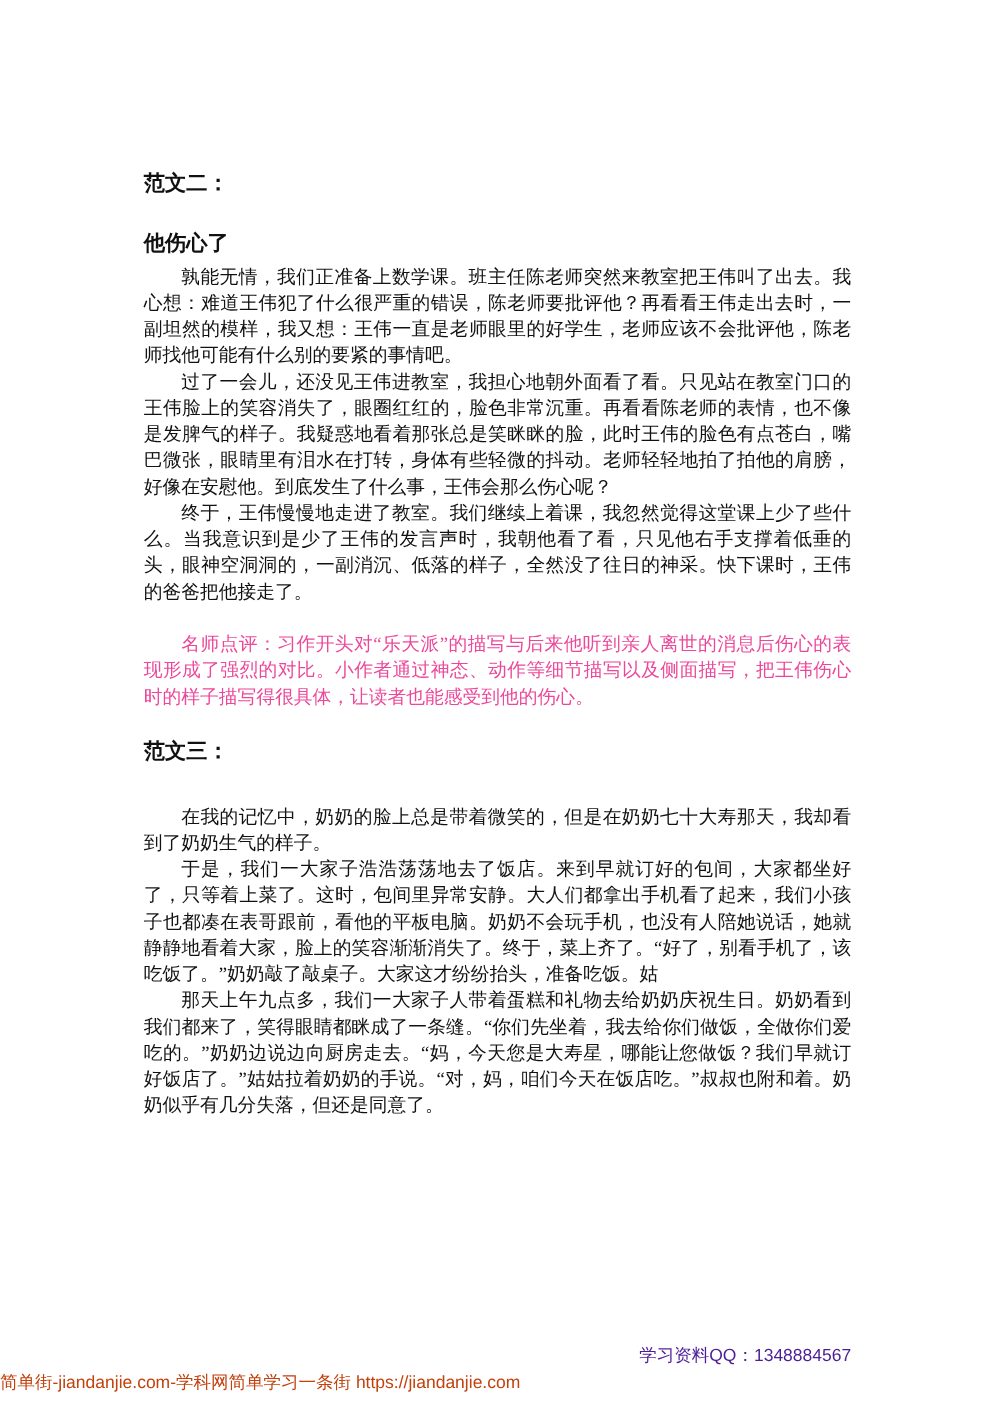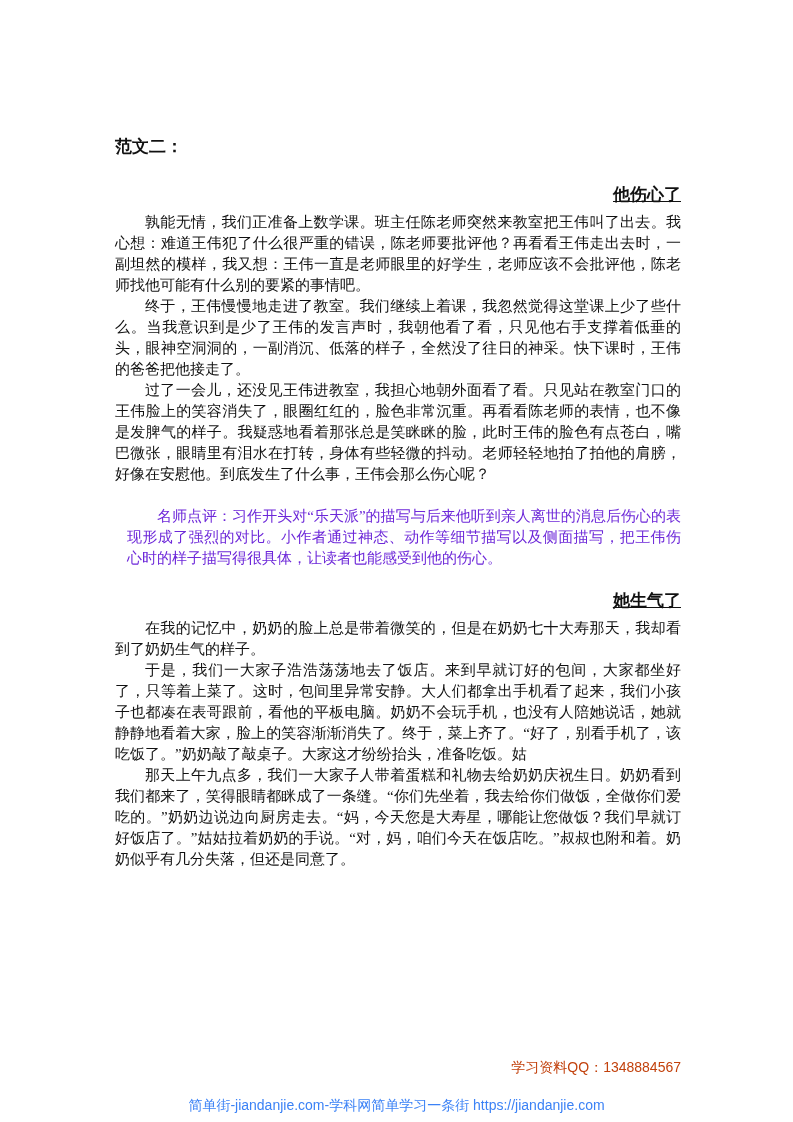--- a/index.html
+++ b/index.html
@@ -24,74 +24,72 @@
     font-weight: bold;
     font-size: 17px;
     line-height: 22px;
     margin: 0 0 26px 0;
   }
   .essay-title {
     font-family: "Liberation Sans", "DejaVu Sans", sans-serif;
     font-weight: bold;
     font-size: 17px;
     line-height: 22px;
-    text-align: right;
+    text-align: left;
     margin: 0 0 6px 0;
-    text-decoration: underline;
   }
   .para {
     font-size: 15px;
     line-height: 21px;
     margin: 0;
     text-indent: 2em;
     text-align: justify;
   }
   .comment {
-    color: #6d28d9;
+    color: #ec4899;
     margin-top: 21px;
-    margin-left: 12px;
   }
   .section-3 { margin-top: 21px; }
   .section-3 .section-label { margin-bottom: 32px; }
   .qq-line {
     position: absolute;
     right: 112px;
-    bottom: 45px;
+    bottom: 28px;
     font-size: 14px;
-    color: #c2410c;
+    color: #4c1d95;
     font-family: "Liberation Sans", "DejaVu Sans", sans-serif;
   }
   .watermark {
     position: absolute;
     left: 0;
     right: 0;
     bottom: 7px;
-    text-align: center;
+    text-align: left;
     font-size: 14px;
-    color: #3b82f6;
+    color: #c2410c;
     font-family: "Liberation Sans", "DejaVu Sans", sans-serif;
   }
 </style>
 </head>
 <body>
 
 <div class="page">
   <div class="content">
 
     <div class="section">
       <p class="section-label">范文二：</p>
       <h2 class="essay-title">他伤心了</h2>
       <p class="para">孰能无情，我们正准备上数学课。班主任陈老师突然来教室把王伟叫了出去。我心想：难道王伟犯了什么很严重的错误，陈老师要批评他？再看看王伟走出去时，一副坦然的模样，我又想：王伟一直是老师眼里的好学生，老师应该不会批评他，陈老师找他可能有什么别的要紧的事情吧。</p>
+      <p class="para">过了一会儿，还没见王伟进教室，我担心地朝外面看了看。只见站在教室门口的王伟脸上的笑容消失了，眼圈红红的，脸色非常沉重。再看看陈老师的表情，也不像是发脾气的样子。我疑惑地看着那张总是笑眯眯的脸，此时王伟的脸色有点苍白，嘴巴微张，眼睛里有泪水在打转，身体有些轻微的抖动。老师轻轻地拍了拍他的肩膀，好像在安慰他。到底发生了什么事，王伟会那么伤心呢？</p>
       <p class="para">终于，王伟慢慢地走进了教室。我们继续上着课，我忽然觉得这堂课上少了些什么。当我意识到是少了王伟的发言声时，我朝他看了看，只见他右手支撑着低垂的头，眼神空洞洞的，一副消沉、低落的样子，全然没了往日的神采。快下课时，王伟的爸爸把他接走了。</p>
-      <p class="para">过了一会儿，还没见王伟进教室，我担心地朝外面看了看。只见站在教室门口的王伟脸上的笑容消失了，眼圈红红的，脸色非常沉重。再看看陈老师的表情，也不像是发脾气的样子。我疑惑地看着那张总是笑眯眯的脸，此时王伟的脸色有点苍白，嘴巴微张，眼睛里有泪水在打转，身体有些轻微的抖动。老师轻轻地拍了拍他的肩膀，好像在安慰他。到底发生了什么事，王伟会那么伤心呢？</p>
       <p class="para comment">名师点评：习作开头对“乐天派”的描写与后来他听到亲人离世的消息后伤心的表现形成了强烈的对比。小作者通过神态、动作等细节描写以及侧面描写，把王伟伤心时的样子描写得很具体，让读者也能感受到他的伤心。</p>
     </div>
 
     <div class="section section-3">
-      <h2 class="essay-title">她生气了</h2>
+      <p class="section-label">范文三：</p>
       <p class="para">在我的记忆中，奶奶的脸上总是带着微笑的，但是在奶奶七十大寿那天，我却看到了奶奶生气的样子。</p>
       <p class="para">于是，我们一大家子浩浩荡荡地去了饭店。来到早就订好的包间，大家都坐好了，只等着上菜了。这时，包间里异常安静。大人们都拿出手机看了起来，我们小孩子也都凑在表哥跟前，看他的平板电脑。奶奶不会玩手机，也没有人陪她说话，她就静静地看着大家，脸上的笑容渐渐消失了。终于，菜上齐了。“好了，别看手机了，该吃饭了。”奶奶敲了敲桌子。大家这才纷纷抬头，准备吃饭。姑</p>
       <p class="para">那天上午九点多，我们一大家子人带着蛋糕和礼物去给奶奶庆祝生日。奶奶看到我们都来了，笑得眼睛都眯成了一条缝。“你们先坐着，我去给你们做饭，全做你们爱吃的。”奶奶边说边向厨房走去。“妈，今天您是大寿星，哪能让您做饭？我们早就订好饭店了。”姑姑拉着奶奶的手说。“对，妈，咱们今天在饭店吃。”叔叔也附和着。奶奶似乎有几分失落，但还是同意了。</p>
     </div>
 
   </div>
 
   <div class="qq-line">学习资料QQ：1348884567</div>
   <div class="watermark">简单街-jiandanjie.com-学科网简单学习一条街 https://jiandanjie.com</div>
 </div>

